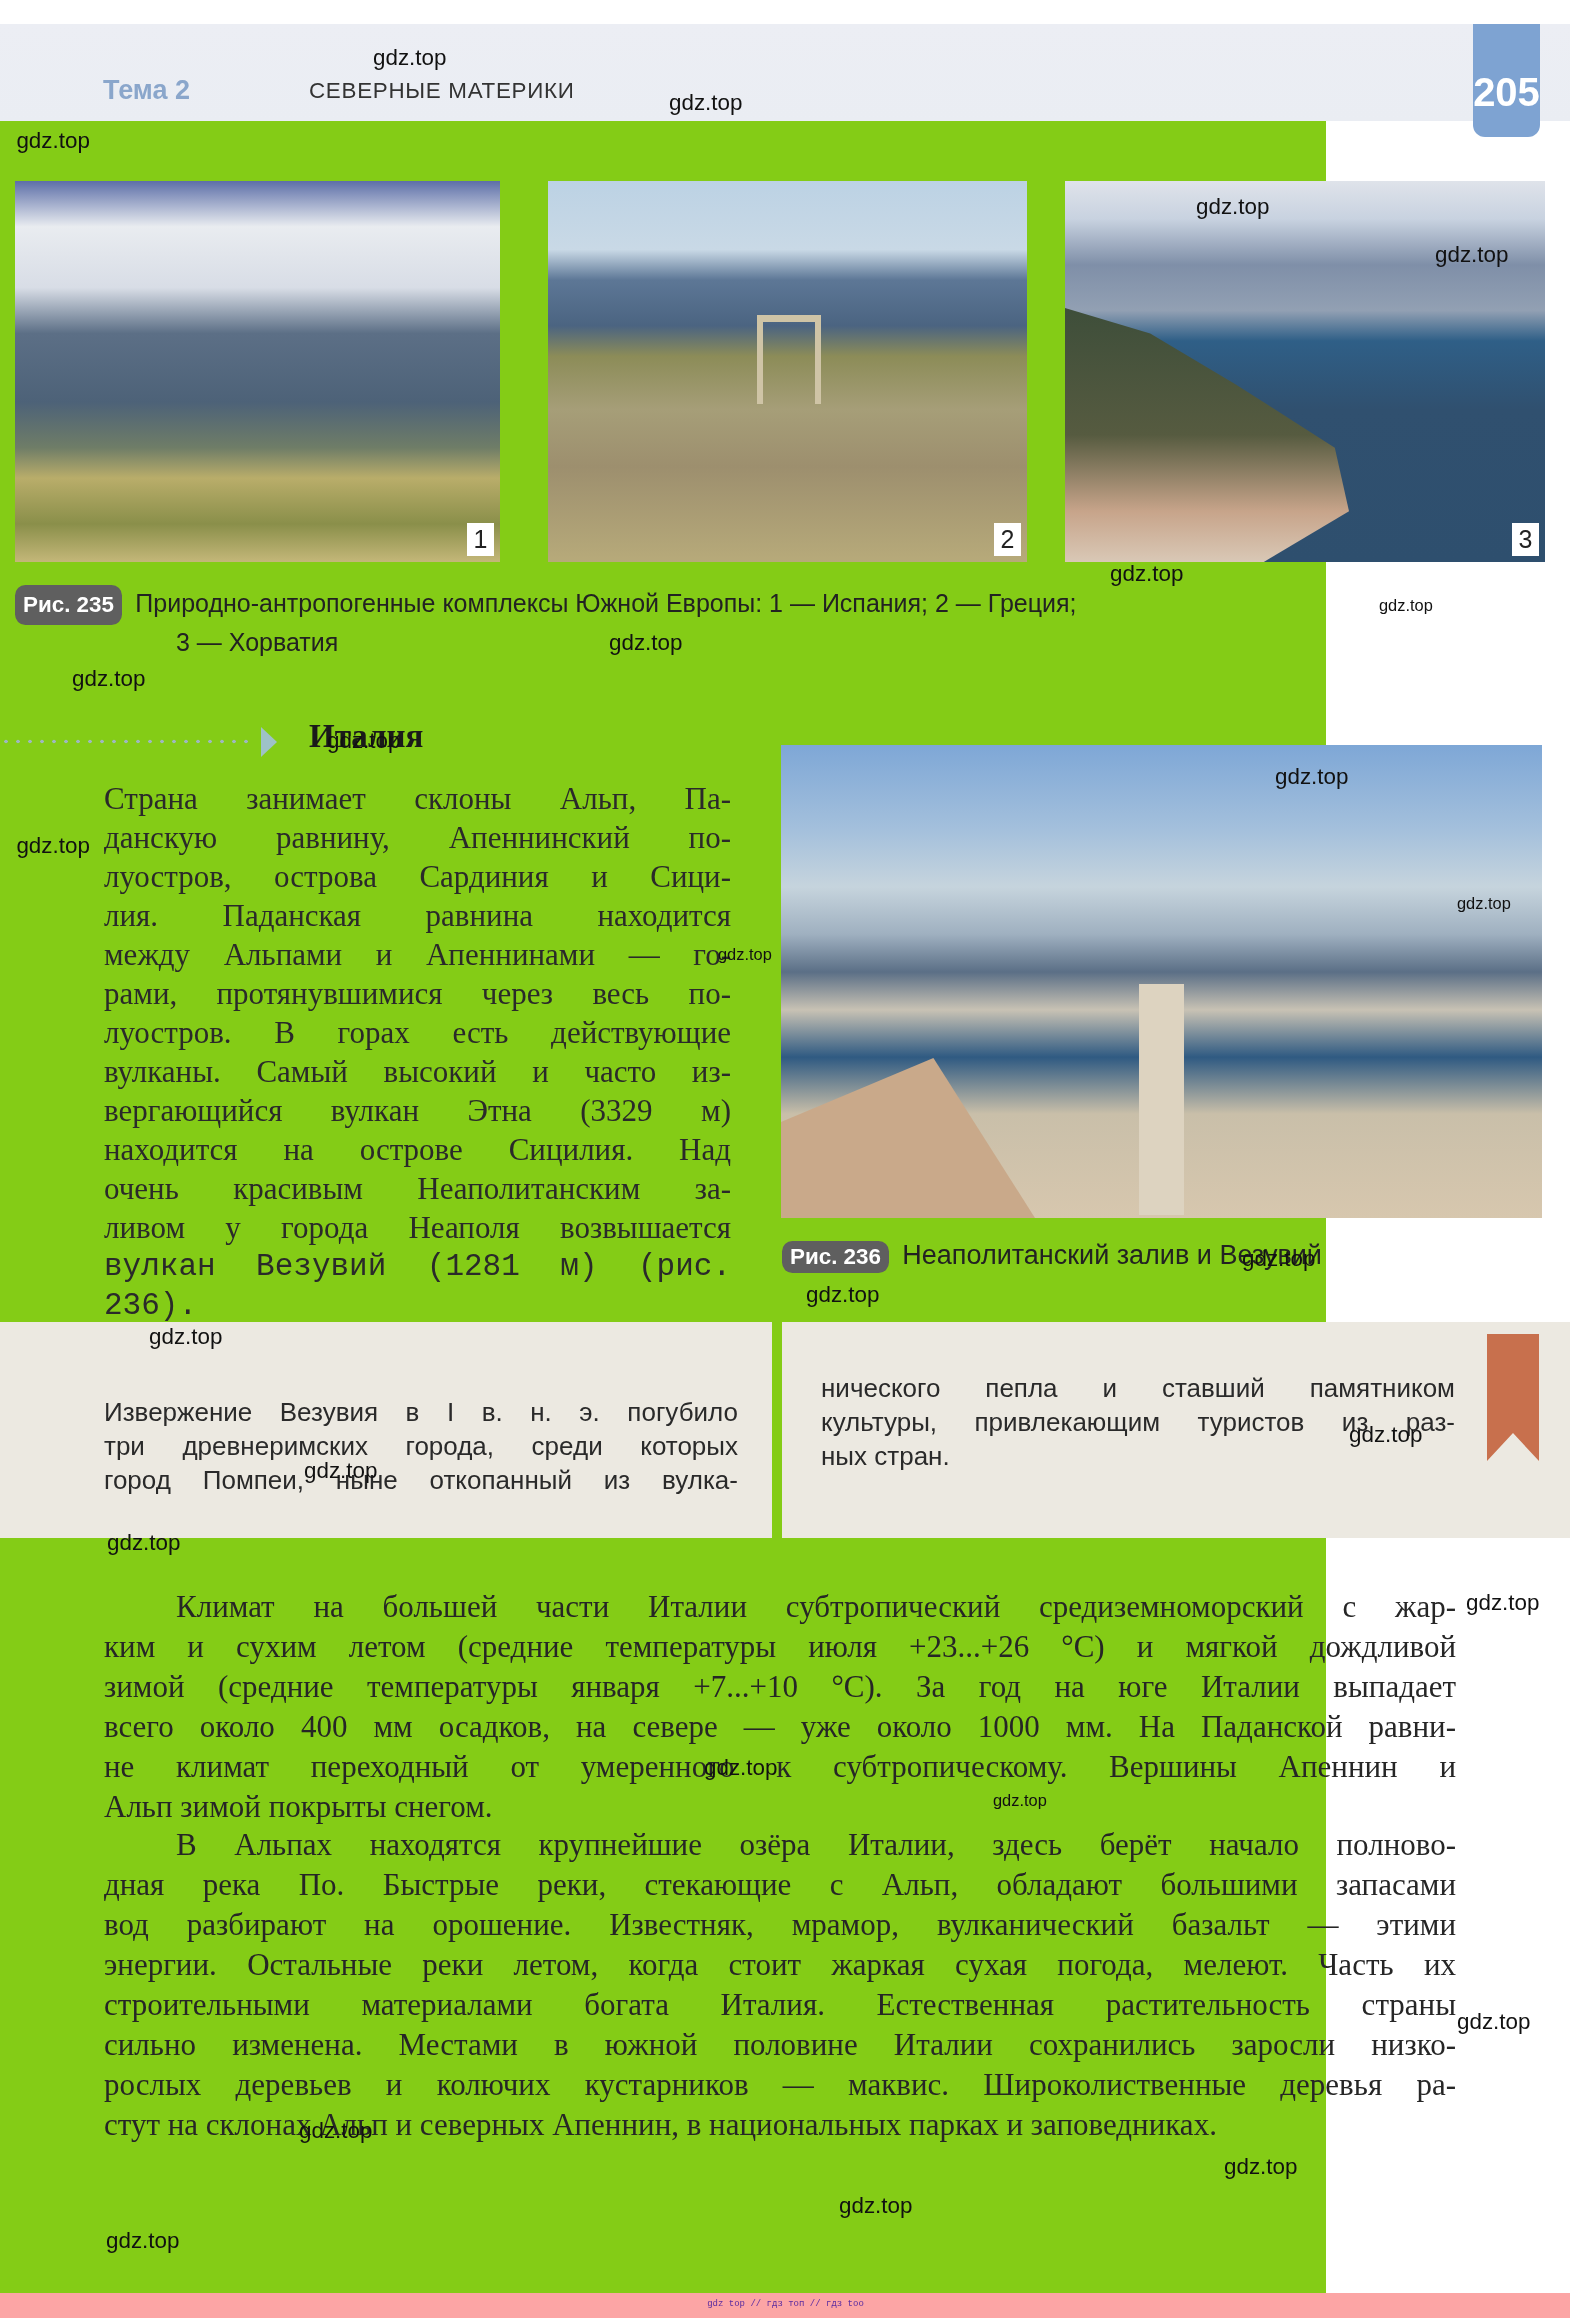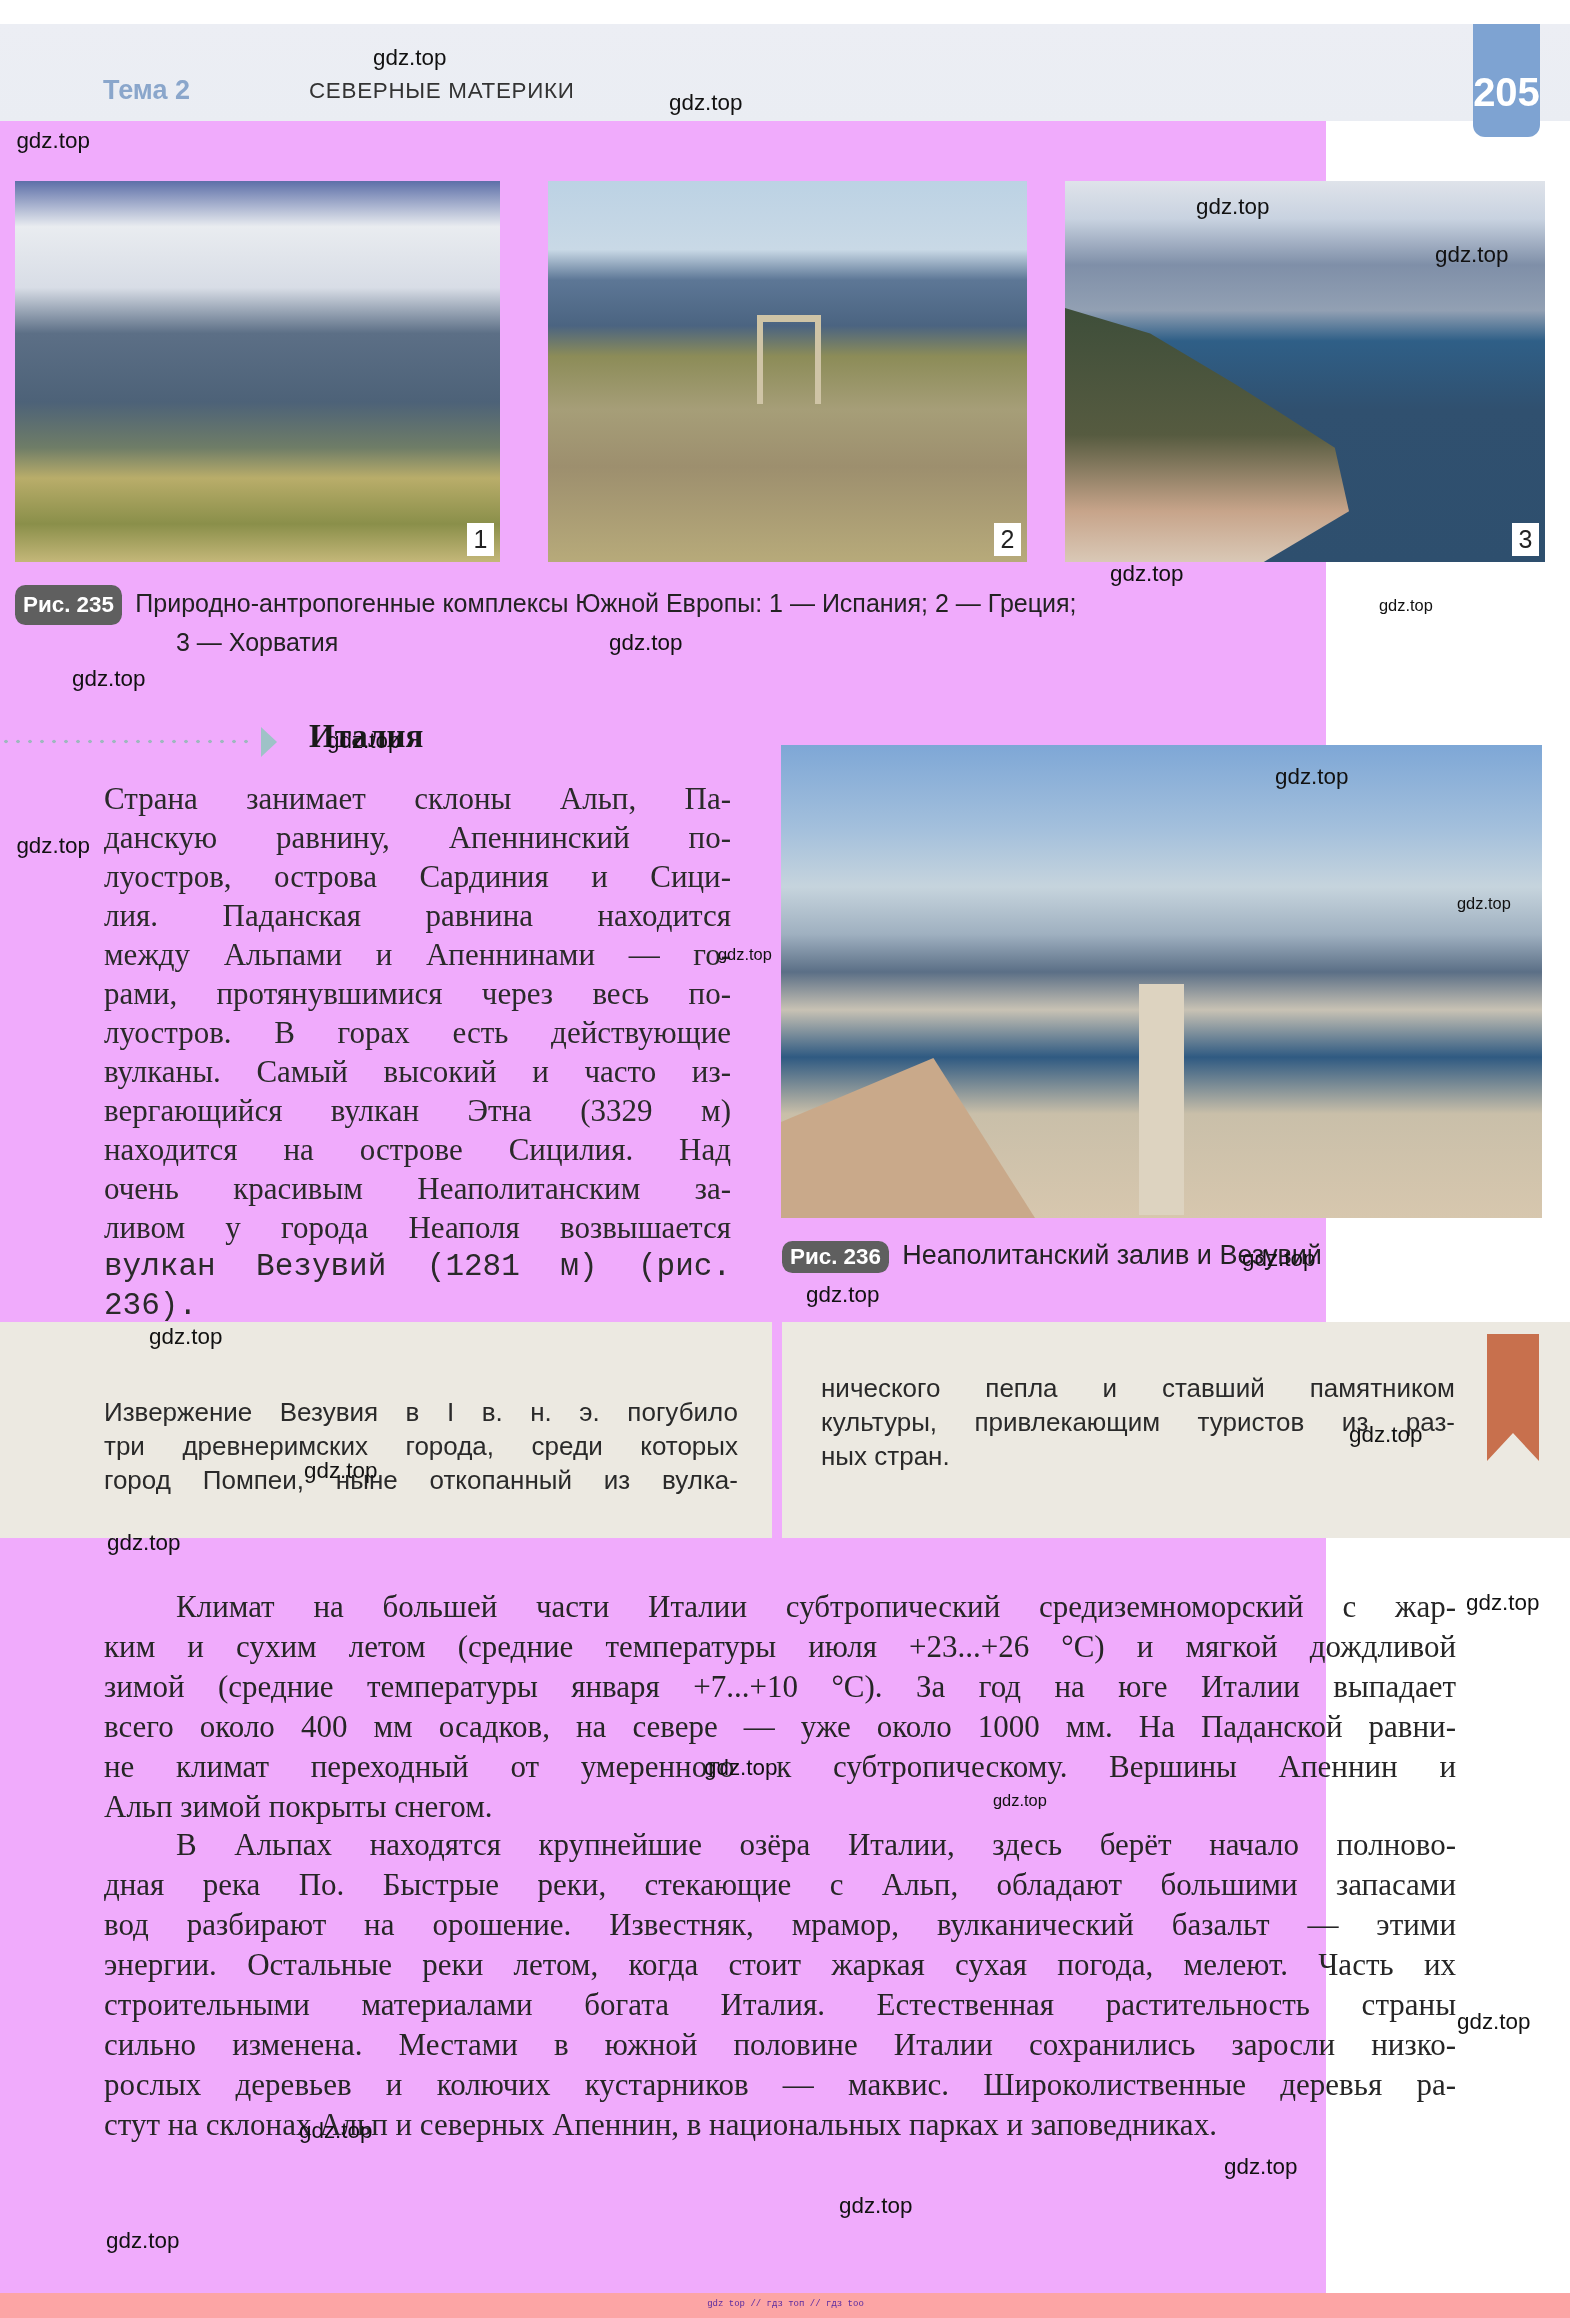--- a/index.html
+++ b/index.html
@@ -9,21 +9,21 @@
     font-family:"Liberation Serif", serif;
     color:#1e1e1e;
   }
   .top-notice {
     position:absolute; left:0; top:0; width:1571px; height:24px;
     text-align:center; font-family:"Liberation Sans", sans-serif;
     font-size:9px; color:#2ecc40; line-height:21px;margin-top:32px;
   }
   .page {
     position:absolute; left:0; top:24px; width:1326px; height:2269px;
-    background:#f0abfc;
+    background:#84cc16;
   }
   .header-band {
     position:absolute; left:0; top:0; width:1571px; height:97px;
     background:linear-gradient(#eceef4,#eaedf3);
   }
   .theme-label {
     position:absolute; left:103px; top:51px;
     font-family:"Liberation Sans", sans-serif; font-weight:bold;
     font-size:27px; color:#8aa6cb;
   }

